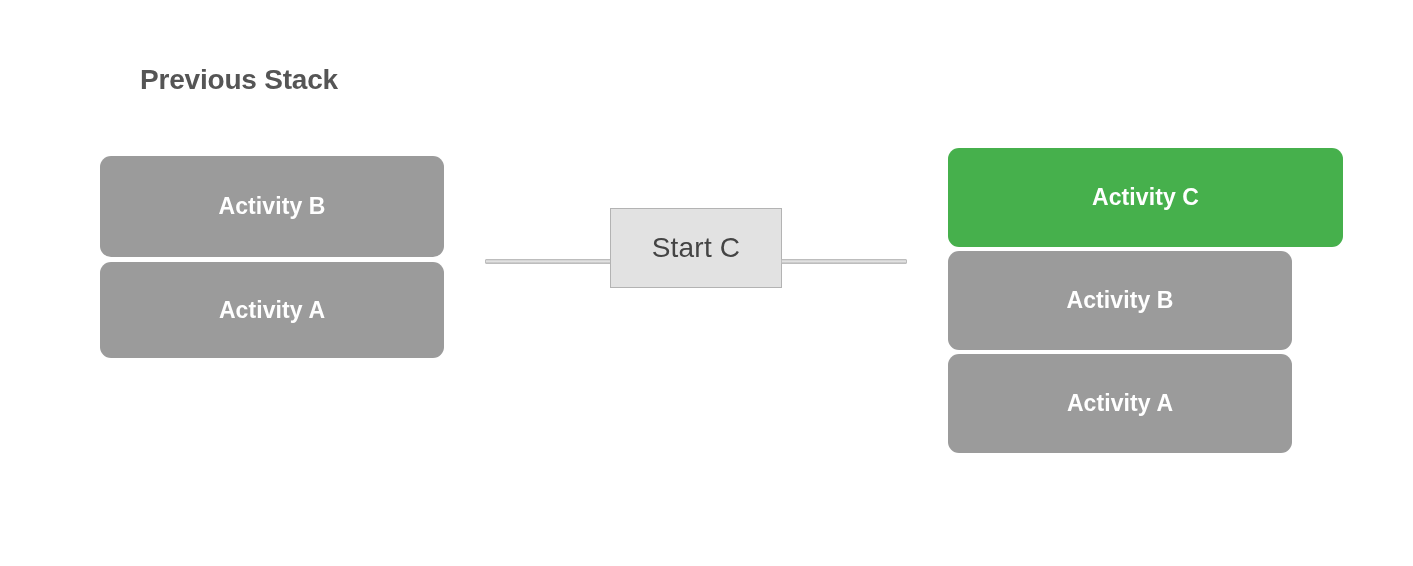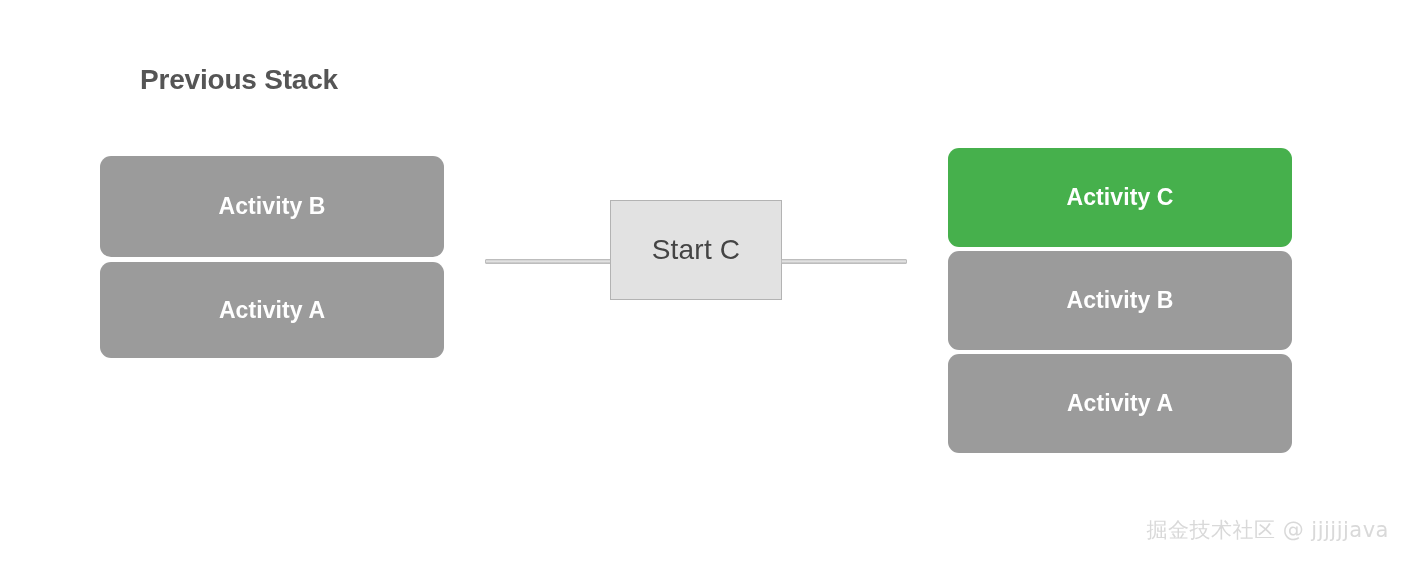--- a/index.html
+++ b/index.html
@@ -49,31 +49,31 @@
     white-space: nowrap;
   }
   .card-gray  { background-color: #9b9b9b; justify-content: center; }
   .card-green { background-color: #46b04c; }
 
   
   #prev-card-0 { left: 100px; top: 156px; width: 344px; height: 101px; }
   #prev-card-1 { left: 100px; top: 262px; width: 344px; height: 96px;  }
 
   
-  #final-card-0 { left: 948px; top: 148px;  width: 344px; height: 99px; }
+  #final-card-0 { left: 948px; top: 148px;  width: 395px; height: 99px; }
   #final-card-1 { left: 948px; top: 251px;  width: 344px; height: 99px; }
   #final-card-2 { left: 948px; top: 354px;  width: 344px; height: 99px; }
 
   
   #transition-box {
     position: absolute;
     left: 610px;
-    top: 200px;
+    top: 208px;
     width: 172px;
-    height: 100px;
+    height: 80px;
     background: #e2e2e2;
     border: 1px solid #b3b3b3;
     box-sizing: border-box;
     display: flex;
     align-items: center;
     justify-content: center;
   }
   #transition-label {
     font-size: 28px;
     font-weight: normal;
@@ -134,15 +134,14 @@
   </div>
 
   <div id="final-card-1" class="stack-card card-gray">
     <span class="stack-card-label">Activity B</span>
   </div>
 
   <div id="final-card-2" class="stack-card card-gray">
     <span class="stack-card-label">Activity A</span>
   </div>
 
-  <div id="watermark">掘金技术社区 @ jjjjjjava</div>
 
 </div>
 
 </body></html>

